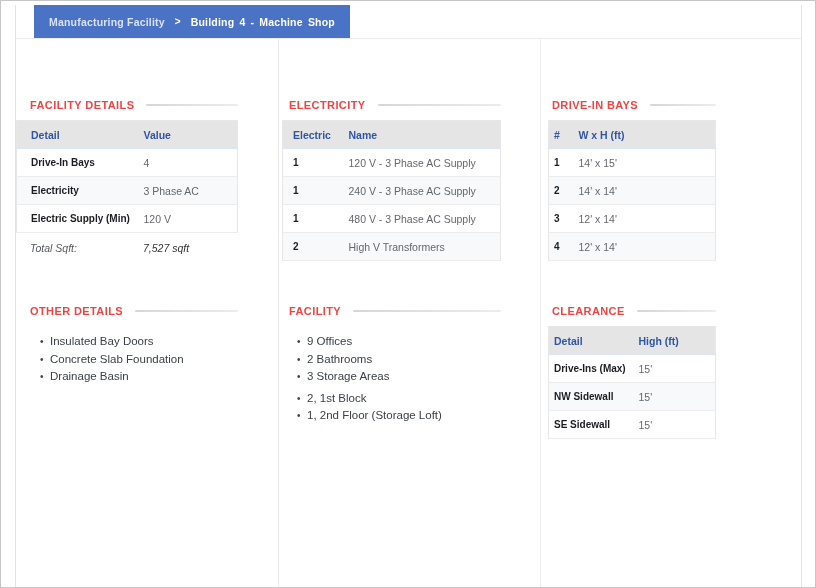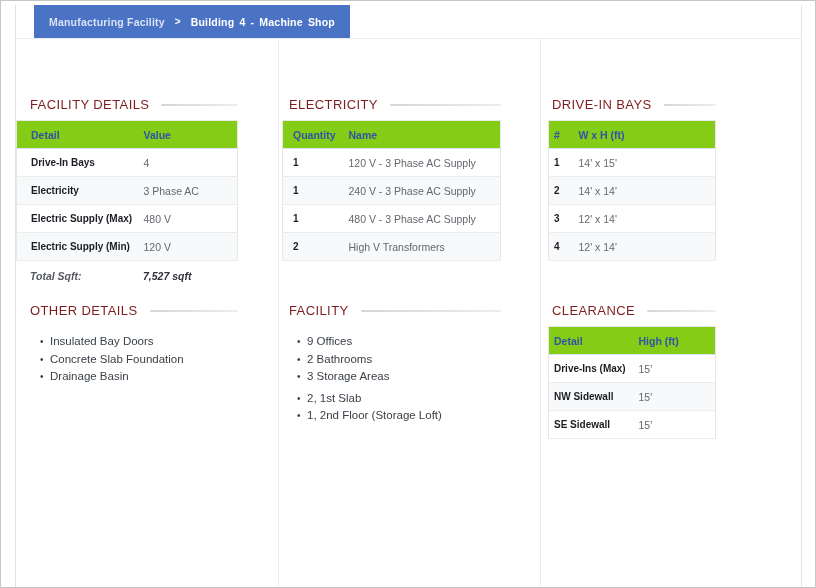--- a/index.html
+++ b/index.html
@@ -33,35 +33,35 @@
   .s1{top:59px}
   .s2{top:265px}
   .col1 .section{left:0;width:222px}
   .col2 .section{left:3px;width:219px}
   .col3 .section{left:7px;width:168px}
 
   .sec-head{display:flex;align-items:center;height:13px}
   .col1 .sec-head{padding-left:14px}
   .col2 .sec-head{padding-left:7px}
   .col3 .sec-head{padding-left:4px}
-  .sec-title{color:#7f1d1d;font-size:13px;font-weight:400;letter-spacing:.4px;white-space:nowrap}
+  .sec-title{color:#ef4444;font-size:11px;font-weight:700;letter-spacing:.4px;white-space:nowrap}
   .sec-line{flex:1;height:2px;margin-left:12px;border-radius:1px;background:linear-gradient(to right,#d6d6d6,#ededed)}
 
   .tbl{width:100%;border-collapse:collapse;table-layout:fixed;margin-top:9px;font-size:10.5px;border:1px solid #e7e7e7}
   .tbl th,.tbl td{height:27px;padding:0;text-align:left;vertical-align:middle;white-space:nowrap;overflow:visible}
   .col1 .tbl th,.col1 .tbl td{padding-left:14px}
   .col2 .tbl th,.col2 .tbl td{padding-left:10px}
   .col3 .tbl th,.col3 .tbl td{padding-left:5px}
-  .tbl thead th{background:#84cc16;color:#2f55a3;font-weight:700;border-bottom:1px solid #dbe6f5}
+  .tbl thead th{background:#e5e5e5;color:#2f55a3;font-weight:700;border-bottom:1px solid #dbe6f5}
   .tbl tbody tr{border-bottom:1px solid #ececec;background:#fff}
   .tbl tbody tr:nth-child(even){background:#f8f9fa}
   .lbl{font-weight:700;color:#1b1d22;font-size:10px}
   .val{color:#64676c}
 
-  .total-row{display:flex;align-items:center;height:28px;margin-top:1px;font-style:italic;font-weight:700;font-size:10.5px}
+  .total-row{display:flex;align-items:center;height:28px;margin-top:1px;font-style:italic;font-weight:400;font-size:10.5px}
   .total-row .tl{flex:0 0 127px;box-sizing:border-box;padding-left:14px;color:#55585e}
   .total-row .tv{color:#2f3237}
 
   .blist{list-style:none;margin:16px 0 4px;padding:0;font-size:11.5px;color:#3a4148}
   .col1 .blist{margin-left:24px;width:184px}
   .col2 .blist{margin-left:15px}
   .blist li{position:relative;padding-left:10px;line-height:17.5px}
   .blist li::before{content:"•";position:absolute;left:0;top:0;font-size:10px;line-height:17.5px;color:#3a4148}
   .sub{list-style:none;margin:0 0 0 16px;padding:0}
 </style>
@@ -101,24 +101,20 @@
           <tbody>
             <tr>
               <td class="lbl">Drive-In Bays</td>
               <td class="val">4</td>
             </tr>
             <tr>
               <td class="lbl">Electricity</td>
               <td class="val">3 Phase AC</td>
             </tr>
             <tr>
-              <td class="lbl">Electric Supply (Max)</td>
-              <td class="val">480 V</td>
-            </tr>
-            <tr>
               <td class="lbl">Electric Supply (Min)</td>
               <td class="val">120 V</td>
             </tr>
           </tbody>
         </table>
         <div class="total-row">
           <span class="tl">Total Sqft:</span>
           <span class="tv">7,527 sqft</span>
         </div>
       </div>
@@ -143,21 +139,21 @@
           <span class="sec-title">ELECTRICITY</span>
           <span class="sec-line"></span>
         </div>
         <table class="tbl">
           <colgroup>
               <col style="width:56px">
               <col>
             </colgroup>
           <thead>
             <tr>
-              <th>Quantity</th>
+              <th>Electric</th>
               <th>Name</th>
             </tr>
           </thead>
           <tbody>
             <tr>
               <td class="lbl">1</td>
               <td class="val">120 V - 3 Phase AC Supply</td>
             </tr>
             <tr>
               <td class="lbl">1</td>
@@ -179,21 +175,21 @@
         <div class="sec-head">
           <span class="sec-title">FACILITY</span>
           <span class="sec-line"></span>
         </div>
         <ul class="blist">
           <li>9 Offices</li>
           <li>2 Bathrooms</li>
           <li>3 Storage Areas</li>
         </ul>
         <ul class="blist sub">
-          <li>2, 1st Slab</li>
+          <li>2, 1st Block</li>
           <li>1, 2nd Floor (Storage Loft)</li>
         </ul>
       </div>
     </div>
 
     <div class="col col3">
 
       <div class="section s1">
         <div class="sec-head">
           <span class="sec-title">DRIVE-IN BAYS</span>

